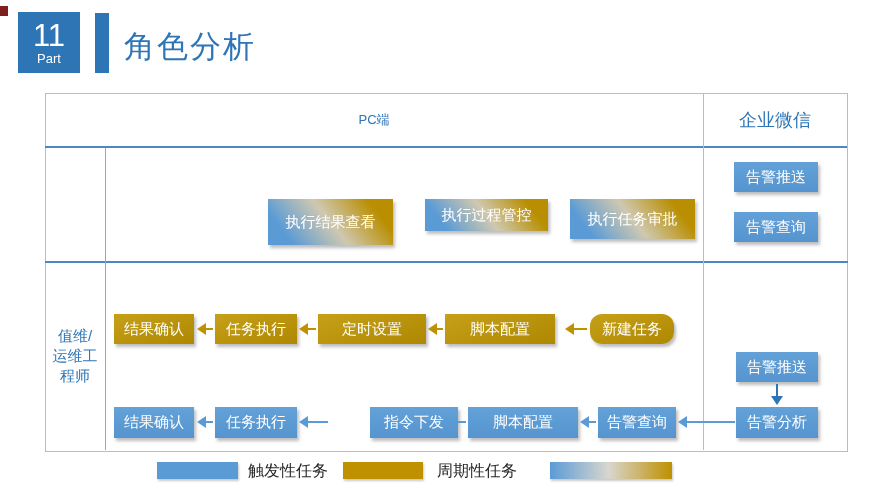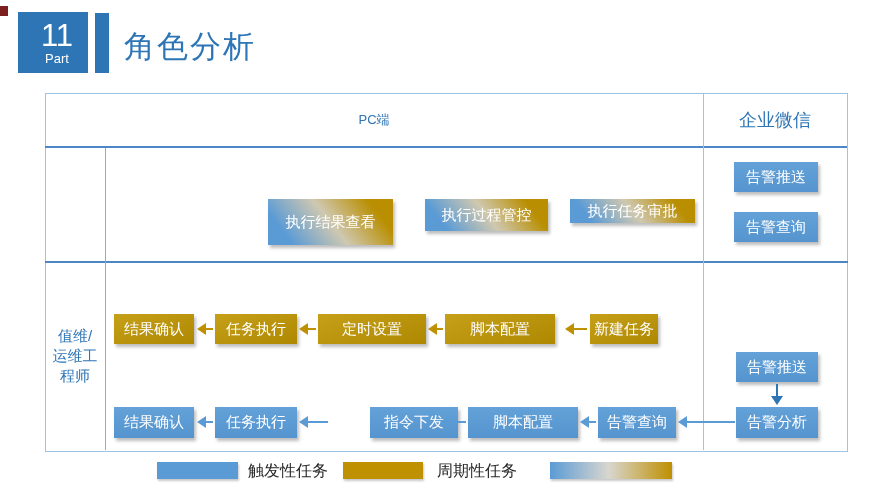--- a/index.html
+++ b/index.html
@@ -3,21 +3,21 @@
 <meta charset="utf-8">
 <style>
   html,body{margin:0;padding:0;background:#fff;}
   #slide{
     position:relative;width:889px;height:500px;background:#ffffff;overflow:hidden;
     font-family:"Liberation Sans","DejaVu Sans",sans-serif;
   }
   
   .corner-mark{position:absolute;left:0;top:6px;width:8px;height:10px;background:#7e1f1f;}
   .part-box{position:absolute;left:18px;top:12px;width:62px;height:61px;background:#2E75B6;
-    display:flex;flex-direction:column;align-items:center;justify-content:center;color:#fff;padding-left:8px;}
+    display:flex;flex-direction:column;align-items:center;justify-content:center;color:#fff;}
   .part-num{font-size:31px;line-height:32px;}
   .part-lbl{font-size:13px;line-height:14px;}
   .accent-bar{position:absolute;left:95px;top:13px;width:14px;height:60px;background:#2E75B6;}
   .title{position:absolute;left:124px;top:26px;margin:0;font-size:31px;font-weight:400;
     color:#2E75B6;letter-spacing:2px;}
   
   .tbl{position:absolute;left:45px;top:93px;width:801px;height:357px;border:1px solid #9DC3E6;}
   .hline{position:absolute;background:#4A86C8;height:2px;}
   .vline{position:absolute;background:#9DC3E6;width:1px;}
   .vline.med{background:#7FB0DC;}
@@ -72,21 +72,21 @@
 
   <div class="col-head" style="left:45px;top:93px;width:658px;height:53px;">PC端</div>
   <div class="col-head" style="left:703px;top:93px;width:144px;height:53px;font-size:18px;">企业微信</div>
 
   <div class="row-label" style="left:45px;top:326px;">值维/
 运维工
 程师</div>
 
   <div class="btn grad" style="left:268px;top:199px;width:125px;height:46px;">执行结果查看</div>
   <div class="btn grad" style="left:425px;top:199px;width:123px;height:32px;">执行过程管控</div>
-  <div class="btn grad" style="left:570px;top:199px;width:125px;height:24px;">执行任务审批</div>
+  <div class="btn grad" style="left:570px;top:199px;width:125px;height:40px;">执行任务审批</div>
 
   <div class="btn blue" style="left:734px;top:162px;width:84px;height:30px;">告警推送</div>
   <div class="btn blue" style="left:734px;top:212px;width:84px;height:30px;">告警查询</div>
 
   <div class="btn gold" style="left:114px;top:314px;width:80px;height:30px;">结果确认</div>
   <div class="harrow c-gold" style="left:197px;top:323px;width:16px;">
       <span class="hd"></span>
       <span class="ln"></span>
     </div>
   <div class="btn gold" style="left:215px;top:314px;width:82px;height:30px;">任务执行</div>
@@ -97,21 +97,21 @@
   <div class="btn gold" style="left:318px;top:314px;width:108px;height:30px;">定时设置</div>
   <div class="harrow c-gold" style="left:428px;top:323px;width:15px;">
       <span class="hd"></span>
       <span class="ln"></span>
     </div>
   <div class="btn gold" style="left:445px;top:314px;width:110px;height:30px;">脚本配置</div>
   <div class="harrow c-gold" style="left:565px;top:323px;width:22px;">
       <span class="hd"></span>
       <span class="ln"></span>
     </div>
-  <div class="btn gold" style="left:590px;top:314px;width:68px;height:30px;">新建任务</div>
+  <div class="btn gold" style="left:590px;top:314px;width:84px;height:30px;border-radius:12px;">新建任务</div>
 
   <div class="btn blue" style="left:114px;top:407px;width:80px;height:31px;">结果确认</div>
   <div class="harrow c-blue" style="left:197px;top:416px;width:16px;">
       <span class="hd"></span>
       <span class="ln"></span>
     </div>
   <div class="btn blue" style="left:215px;top:407px;width:82px;height:31px;">任务执行</div>
   <div class="harrow c-blue" style="left:299px;top:416px;width:29px;">
       <span class="hd"></span>
       <span class="ln"></span>

